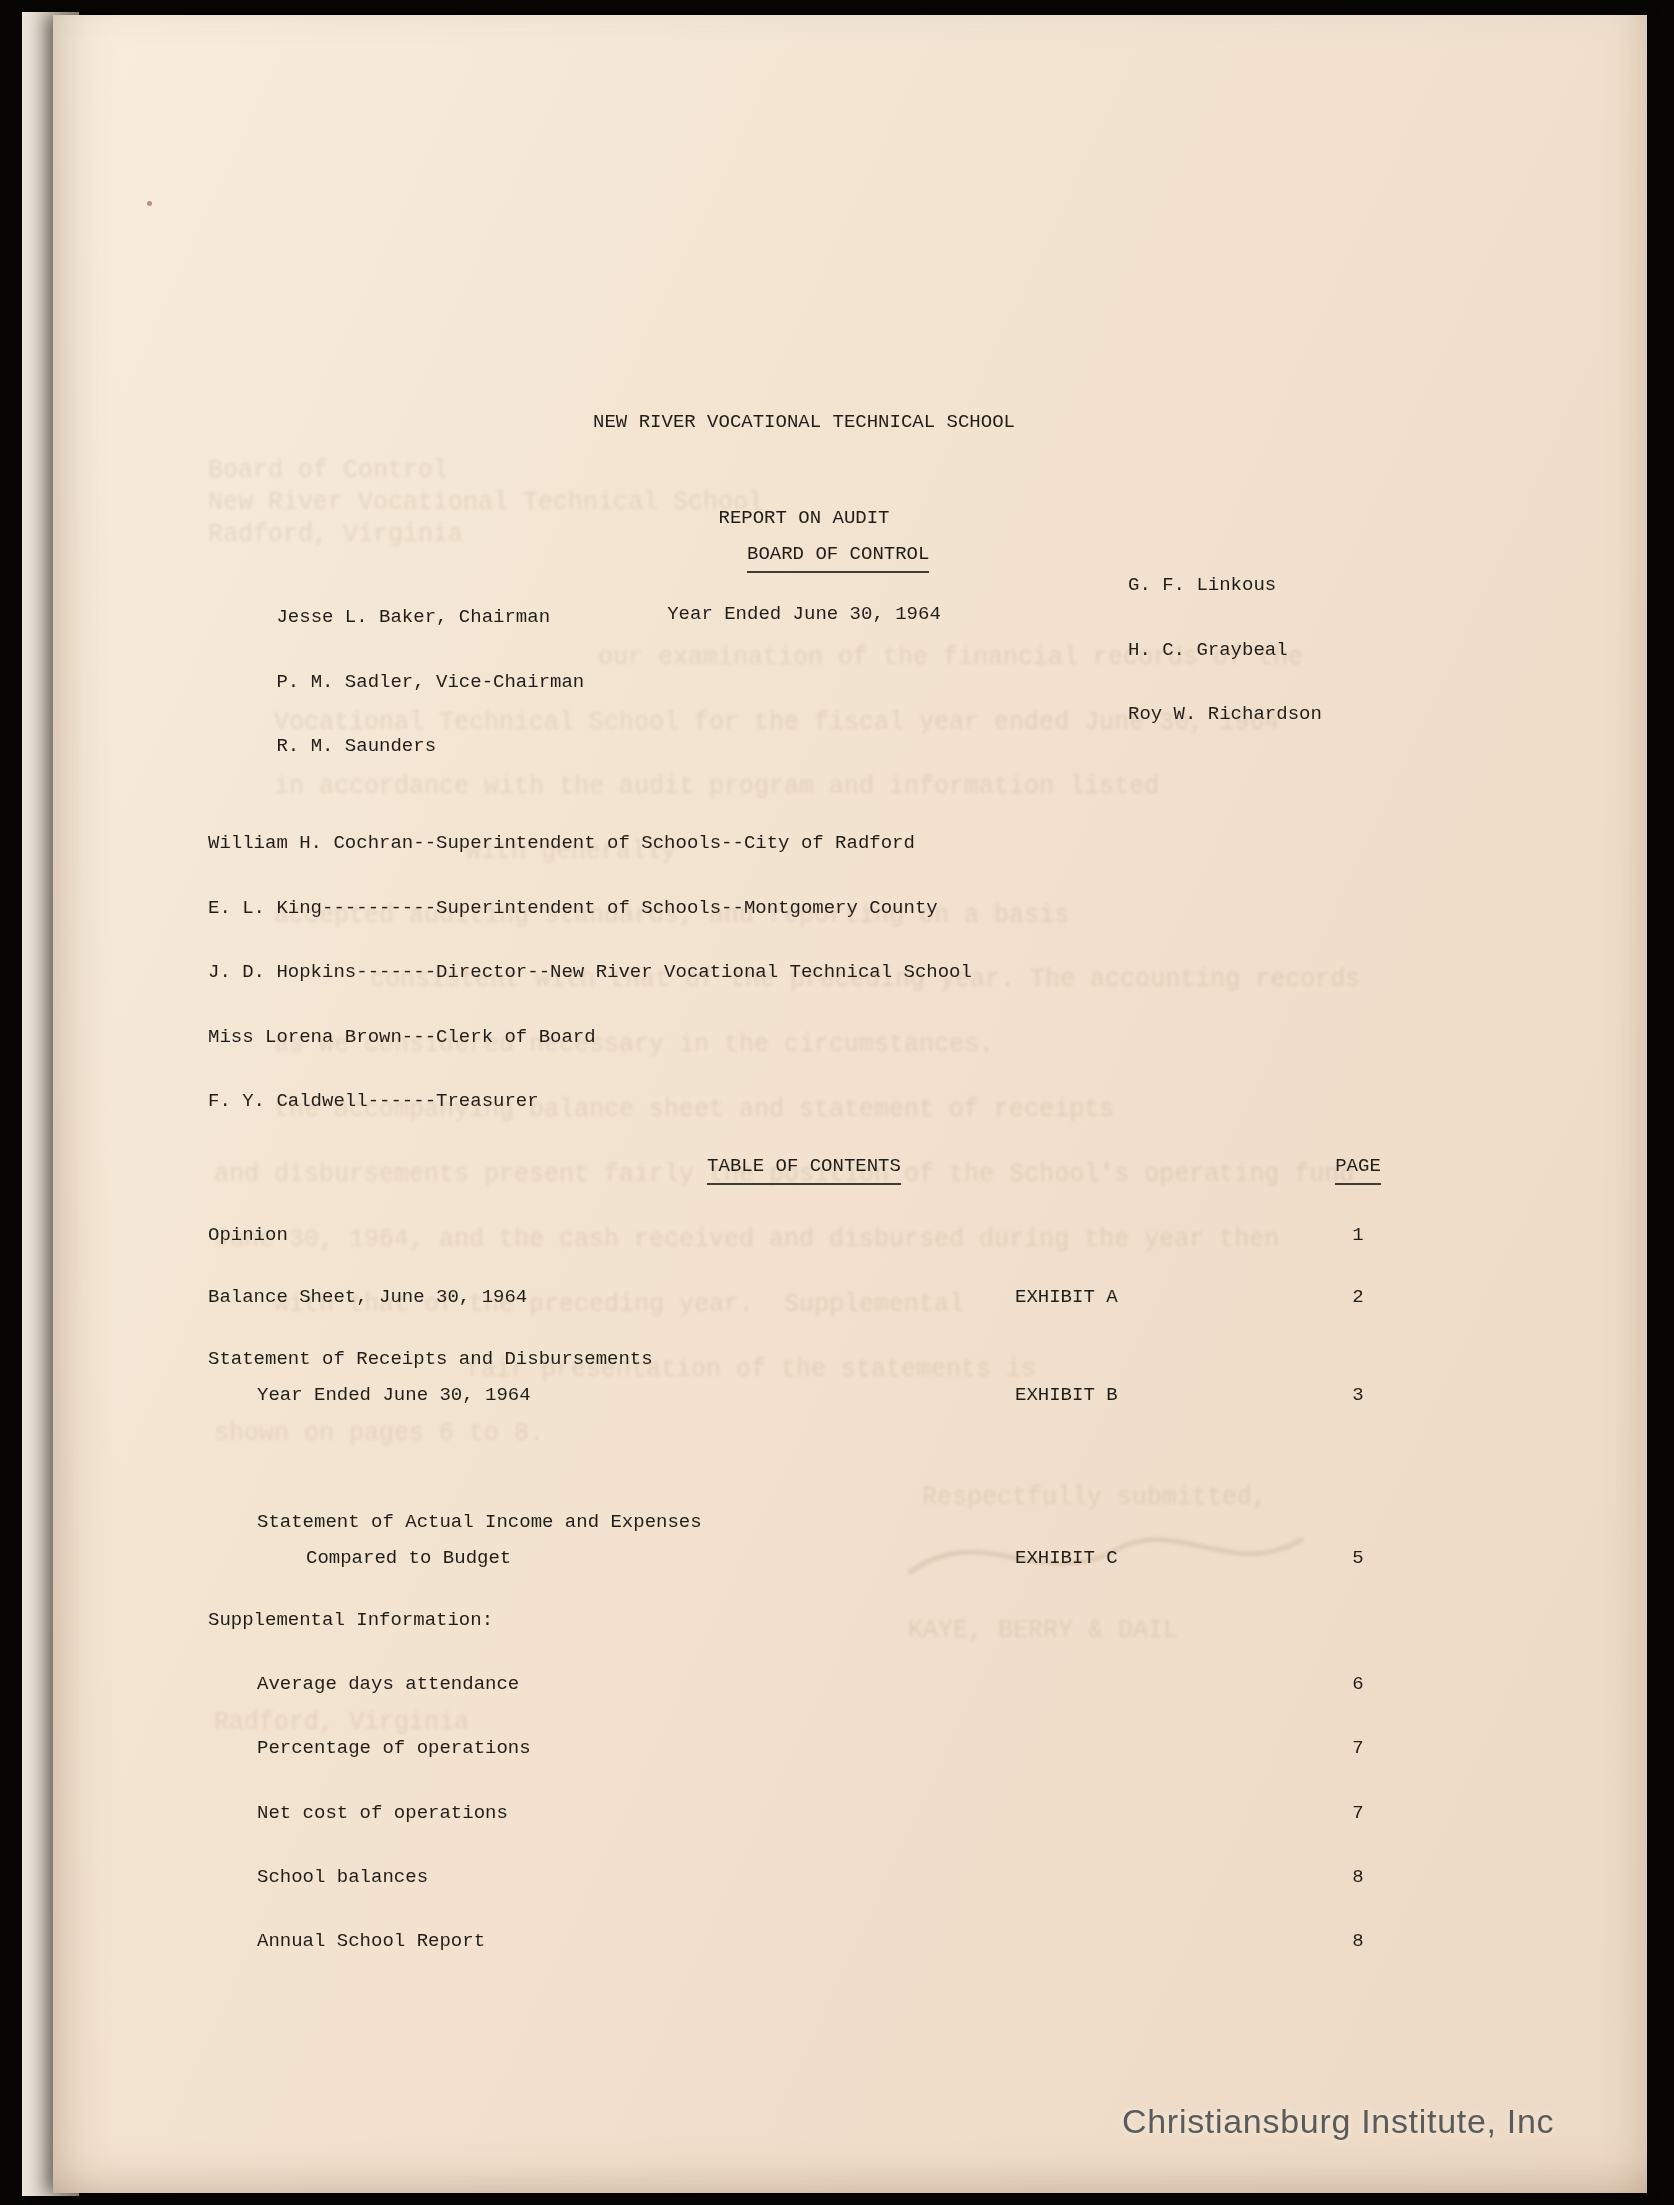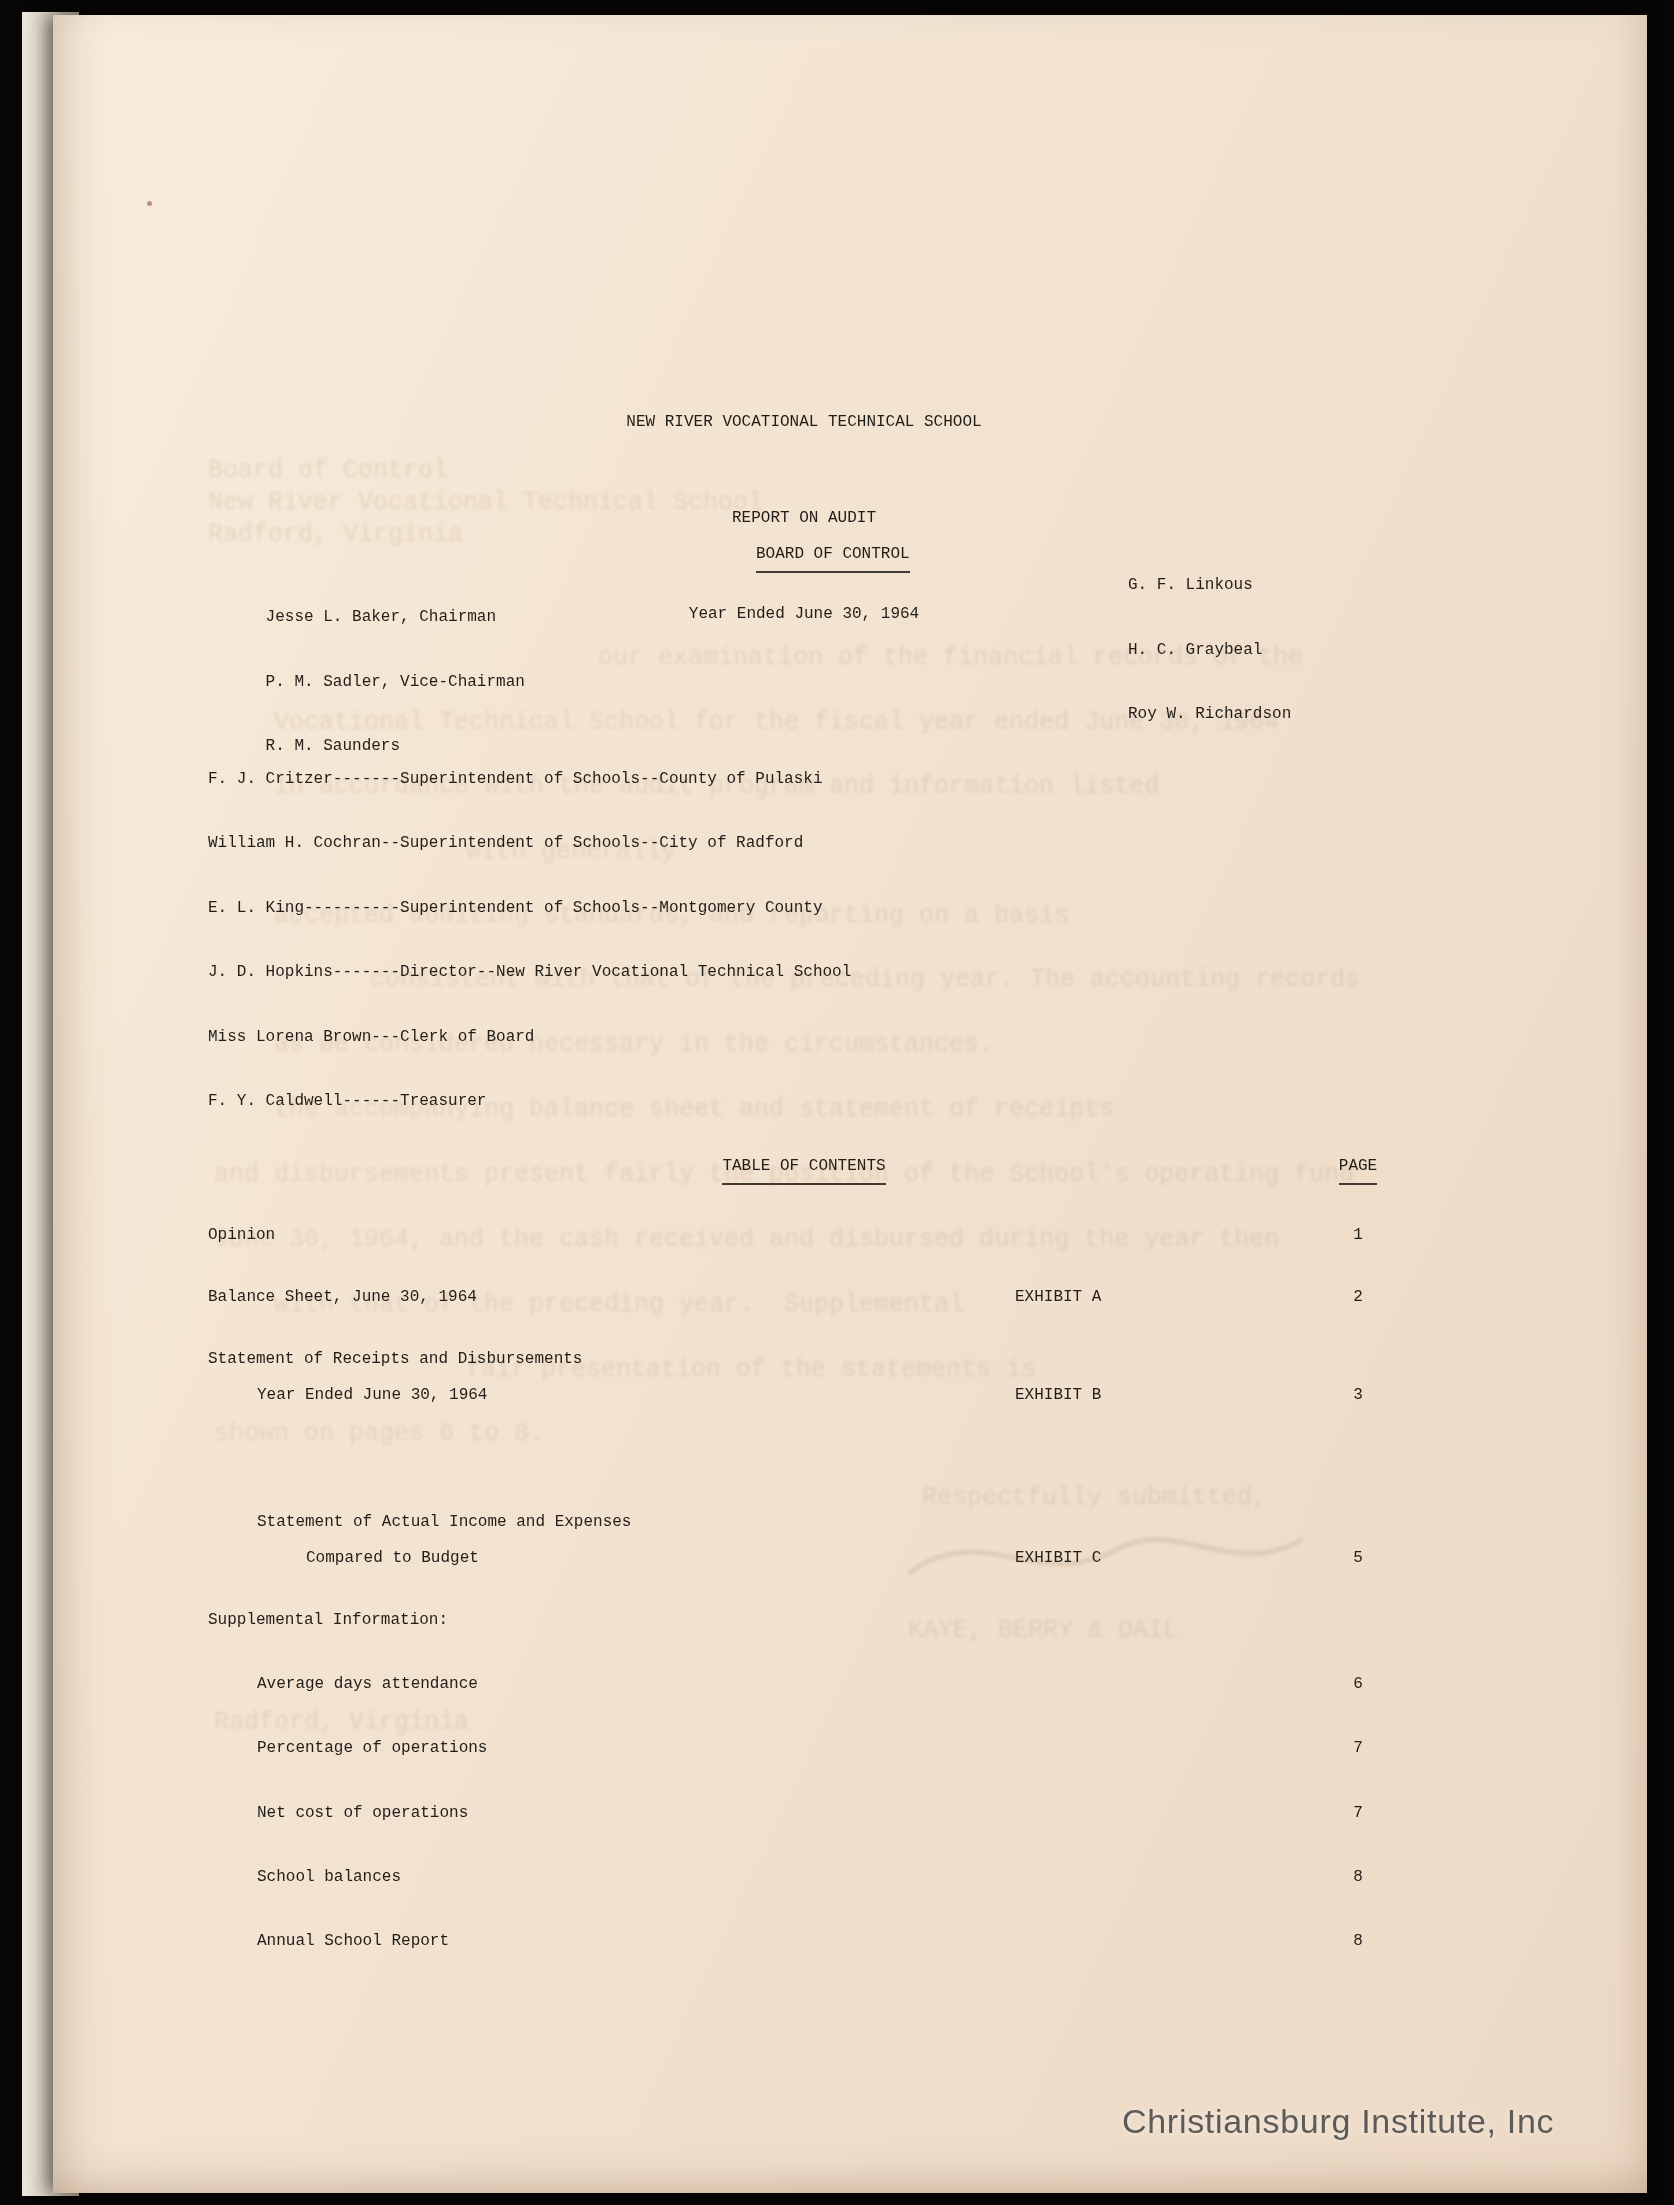--- a/index.html
+++ b/index.html
@@ -22,21 +22,21 @@
       inset 0 -29.5px 52px -26.5px rgba(115,82,52,0.22),
       inset 0 22px 44px -29.5px rgba(255,252,244,0.8);
   }
   .speck{position:absolute;width:5.2px;height:5.2px;border-radius:50%;background:#8a4536;opacity:.55;}
   .ghost-layer{position:absolute;inset:0;pointer-events:none;}
   .ghost{
     position:absolute;white-space:pre;color:#8a6b4f;opacity:.15;
     filter:blur(1.5px);font-size:25px;line-height:29.5px;
   }
   .ghost-sig{position:absolute;left:847px;top:1496px;opacity:.15;filter:blur(1.5px);}
-  .typed{position:absolute;inset:0;color:#211d18;font-size:16px;}
+  .typed{position:absolute;inset:0;color:#211d18;font-size:19px;}
   .line{position:absolute;white-space:pre;line-height:32px;}
   .centerblock{left:155px;width:1192px;text-align:center;}
   .u{display:inline-block;border-bottom:2.2px solid rgba(33,29,24,.85);padding-bottom:1.5px;}
   .board-row{position:absolute;left:155px;width:1253px;white-space:pre;line-height:32px;}
   .rname{position:absolute;left:920px;top:0;white-space:pre;}
   .toc-entry{position:absolute;left:155px;width:1253px;line-height:32px;}
   .toc-entry div{white-space:pre;}
   .toc-entry .l2{margin-top:4.4px;}
   .ind1{padding-left:49px;}
   .ind2{padding-left:98px;}
@@ -100,21 +100,20 @@
     </div>
     <div class="board-row" style="top:619px;">
       <span>P. M. Sadler, Vice-Chairman</span>
       <span class="rname">H. C. Graybeal</span>
     </div>
     <div class="board-row" style="top:683px;">
       <span>R. M. Saunders</span>
       <span class="rname">Roy W. Richardson</span>
     </div>
 
-    <div class="board-row" style="top:748px;">F. J. Critzer-------Superintendent of Schools--County of Pulaski</div>
     <div class="board-row" style="top:812px;">William H. Cochran--Superintendent of Schools--City of Radford</div>
     <div class="board-row" style="top:877px;">E. L. King----------Superintendent of Schools--Montgomery County</div>
     <div class="board-row" style="top:941px;">J. D. Hopkins-------Director--New River Vocational Technical School</div>
     <div class="board-row" style="top:1006px;">Miss Lorena Brown---Clerk of Board</div>
     <div class="board-row" style="top:1070px;">F. Y. Caldwell------Treasurer</div>
 
     <div class="toc-entry" style="top:1135px;">
       <div style="width:1192px;text-align:center;"><span class="u">TABLE OF CONTENTS</span></div>
       <span class="pg"><span class="u">PAGE</span></span>
     </div>

